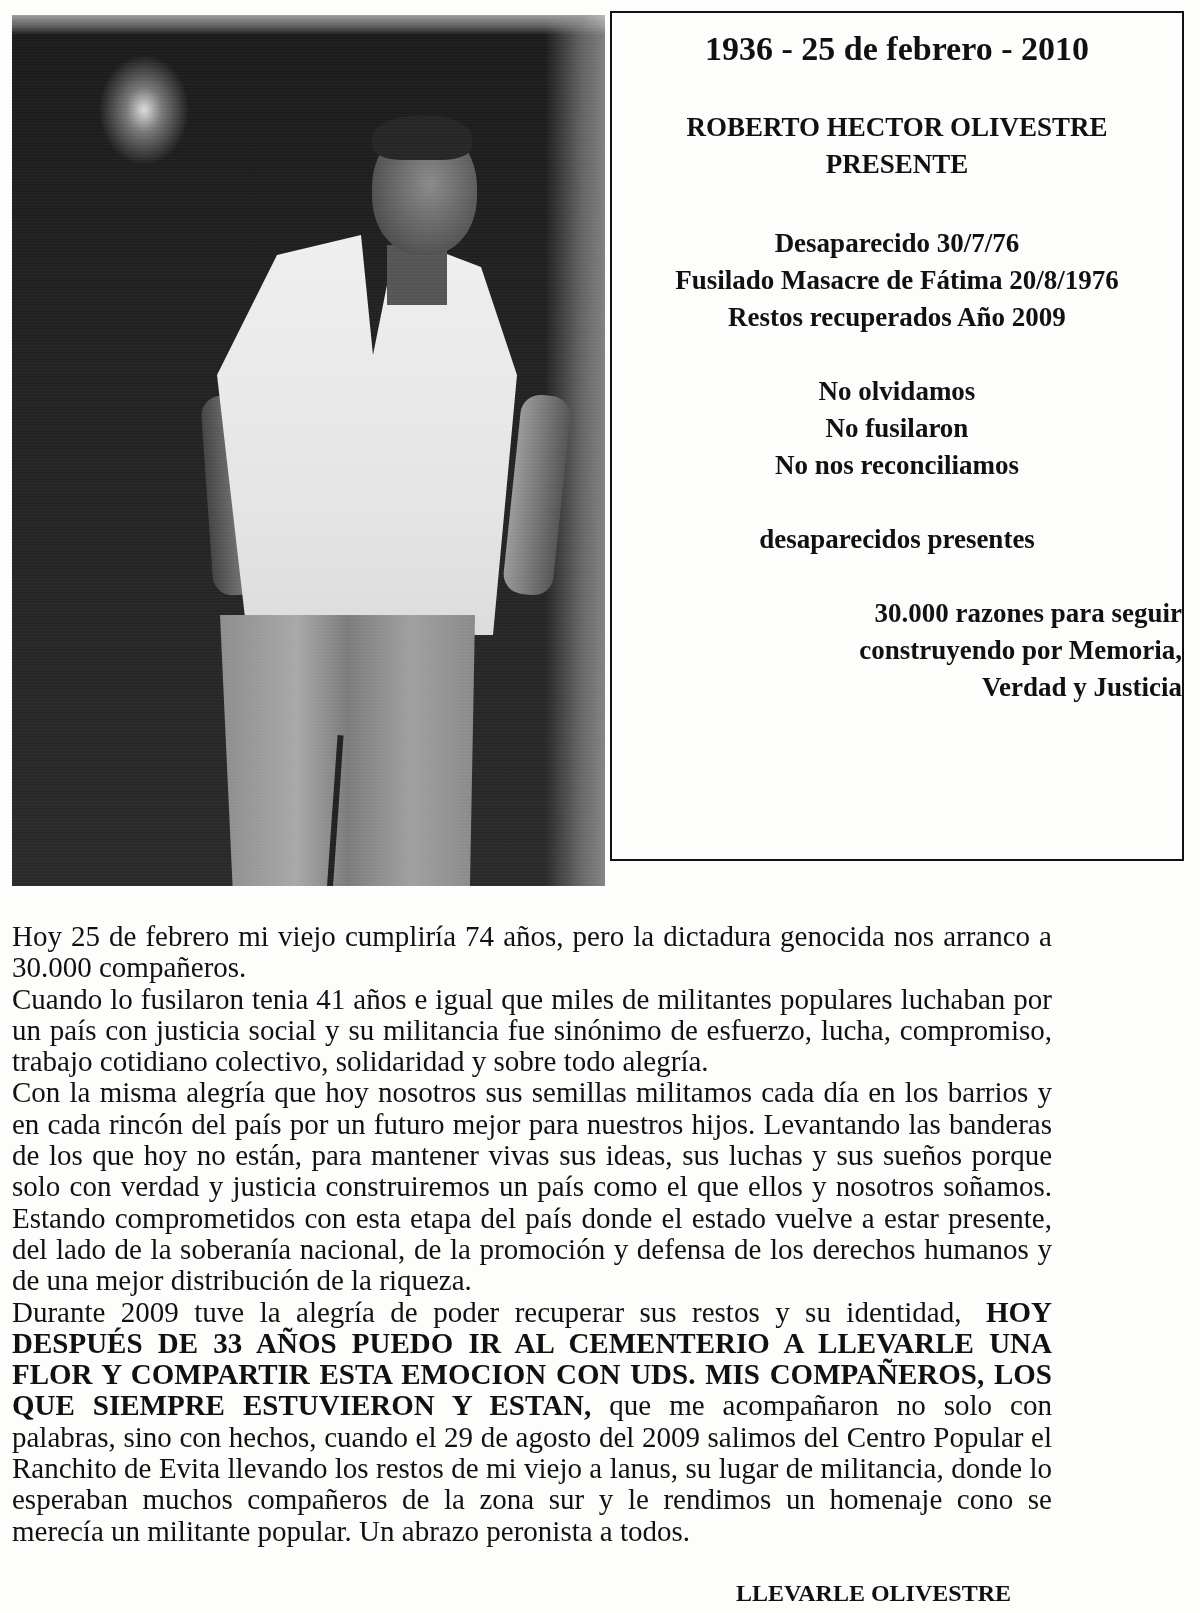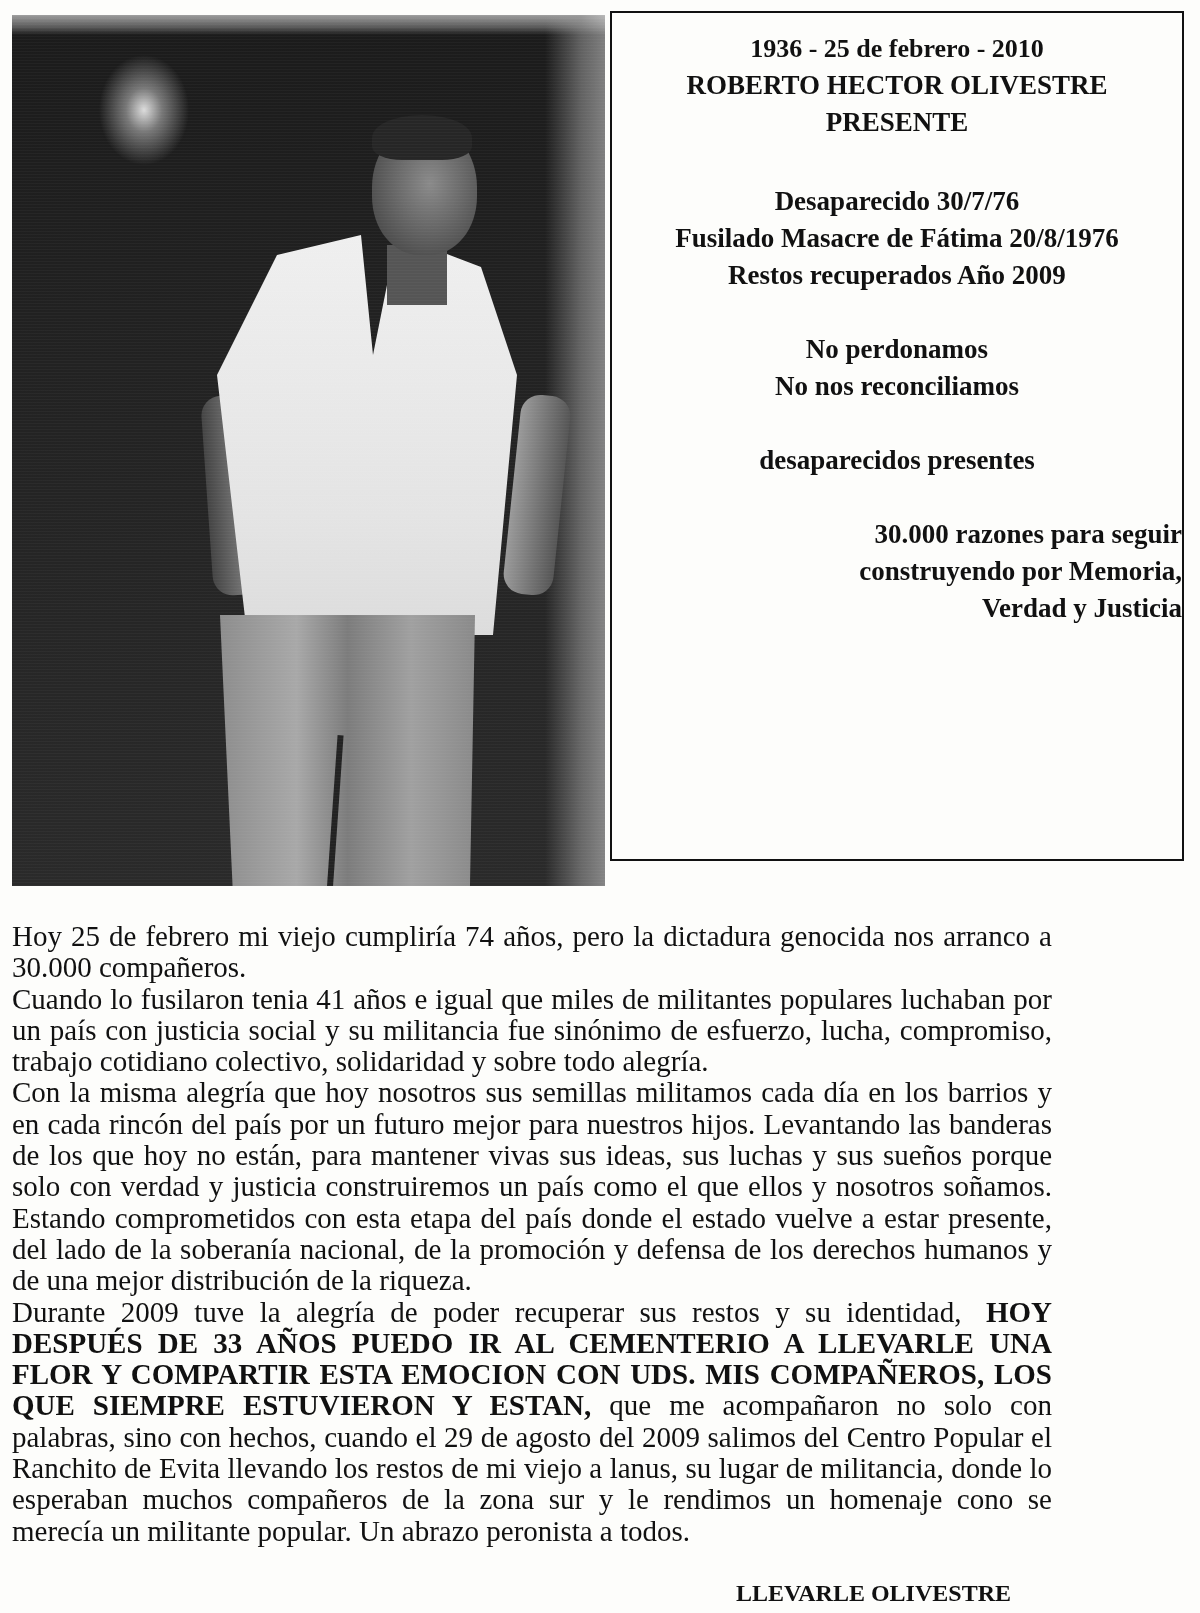--- a/index.html
+++ b/index.html
@@ -90,29 +90,29 @@
       top: 11px;
       width: 574px;
       height: 850px;
       border: 2.5px solid #111;
       box-sizing: border-box;
       text-align: center;
       font-weight: bold;
       font-family: "Liberation Serif", "DejaVu Serif", serif;
     }
     .memorial-box .date-line {
-      font-size: 26px;
+      font-size: 34px;
       margin-top: 18px;
       line-height: 36px;
     }
     .memorial-box .block {
       font-size: 27px;
       line-height: 37px;
     }
-    .memorial-box .name-block { }
+    .memorial-box .name-block { margin-top: 42px; }
     .memorial-box .status-block { margin-top: 42px; }
     .memorial-box .slogan-block { margin-top: 37px; }
     .memorial-box .justice-block { margin-top: 38px; }
     .memorial-box .companeros-block { margin-top: 37px; }
     .memorial-box .razones-block { margin-top: 37px; text-align: right; }
     .memorial-box .line { display: block; }
 
     .letter {
       position: absolute;
       left: 12px;
@@ -164,21 +164,22 @@
     <span class="line">PRESENTE</span>
   </div>
 
   <div class="block status-block">
     <span class="line">Desaparecido 30/7/76</span>
     <span class="line">Fusilado Masacre de Fátima 20/8/1976</span>
     <span class="line">Restos recuperados Año 2009</span>
   </div>
 
   <div class="block slogan-block">
-    <span class="line">No perdonamos</span>
+    <span class="line">No olvidamos</span>
+    <span class="line">No fusilaron</span>
     <span class="line">No nos reconciliamos</span>
   </div>
 
 
   <div class="block companeros-block">
     <span class="line">desaparecidos presentes</span>
   </div>
 
   <div class="block razones-block">
     <span class="line">30.000 razones para seguir</span>

